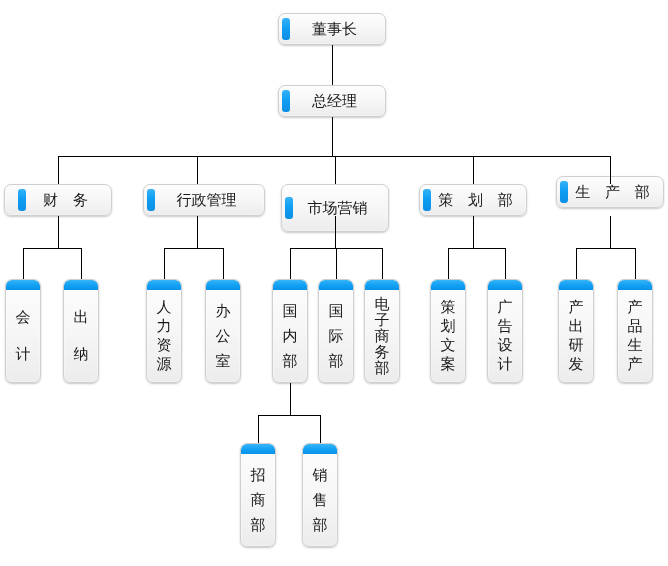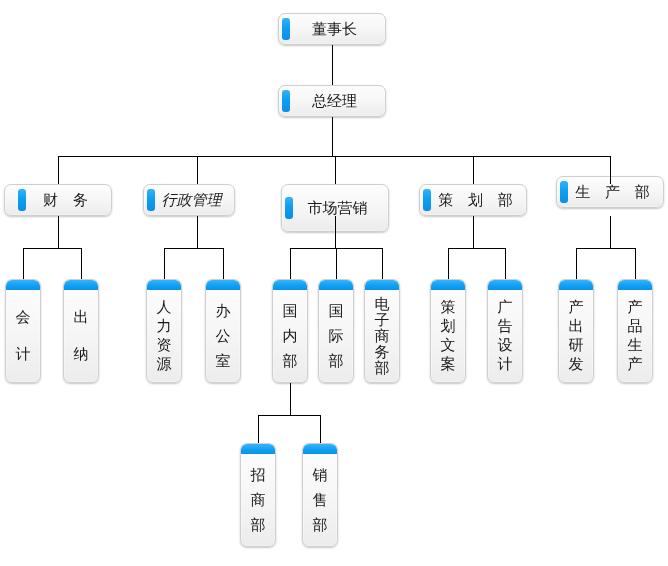--- a/index.html
+++ b/index.html
@@ -111,21 +111,21 @@
       <div class="label">董事长</div>
     </div>
     <div class="node horiz" style="left: 278px; top: 85px; width: 108px; height: 32px;">
       <div class="accent"></div>
       <div class="label">总经理</div>
     </div>
     <div class="node horiz" style="left: 4px; top: 184px; width: 108px; height: 32px; padding-left: 10px;">
       <div class="accent"></div>
       <div class="label spaced">财 务</div>
     </div>
-    <div class="node horiz" style="left: 143px; top: 184px; width: 92px; height: 32px; font-style: italic;">
+    <div class="node horiz" style="left: 143px; top: 184px; width: 122px; height: 32px;">
       <div class="accent"></div>
       <div class="label">行政管理</div>
     </div>
     <div class="node horiz" style="left: 281px; top: 184px; width: 108px; height: 48px;">
       <div class="accent"></div>
       <div class="label">市场营销</div>
     </div>
     <div class="node horiz" style="left: 419px; top: 184px; width: 108px; height: 32px;">
       <div class="accent"></div>
       <div class="label spaced">策 划 部</div>

